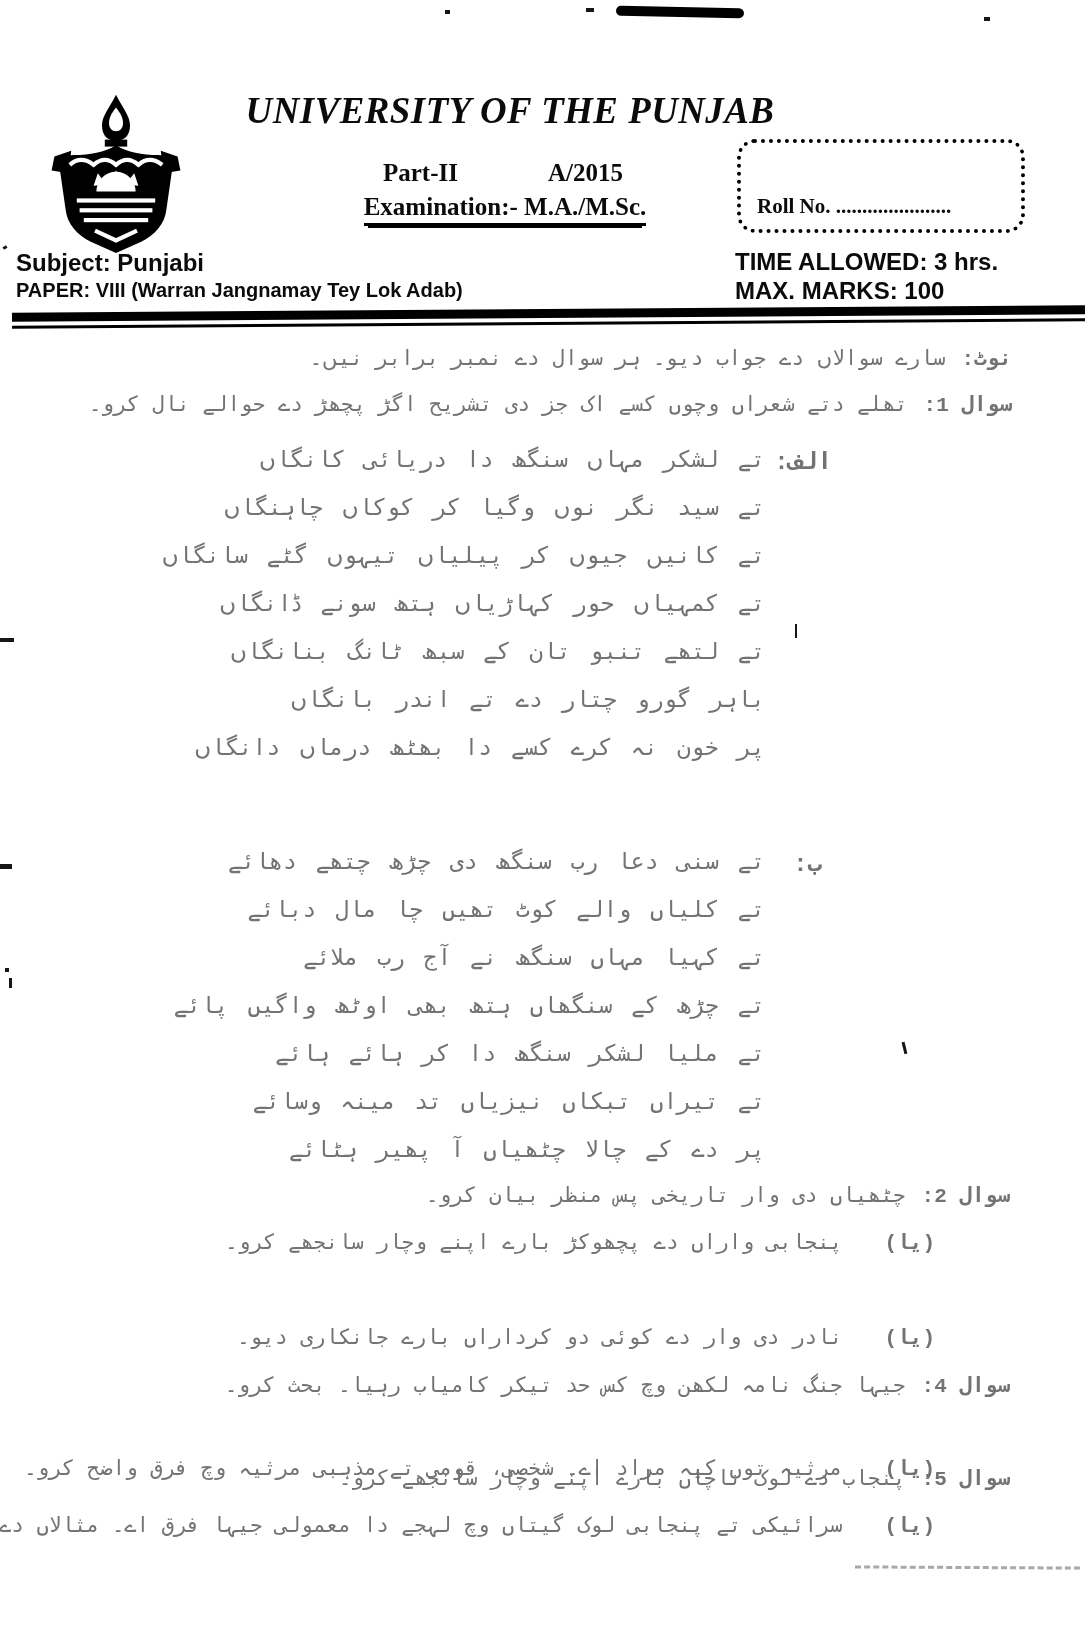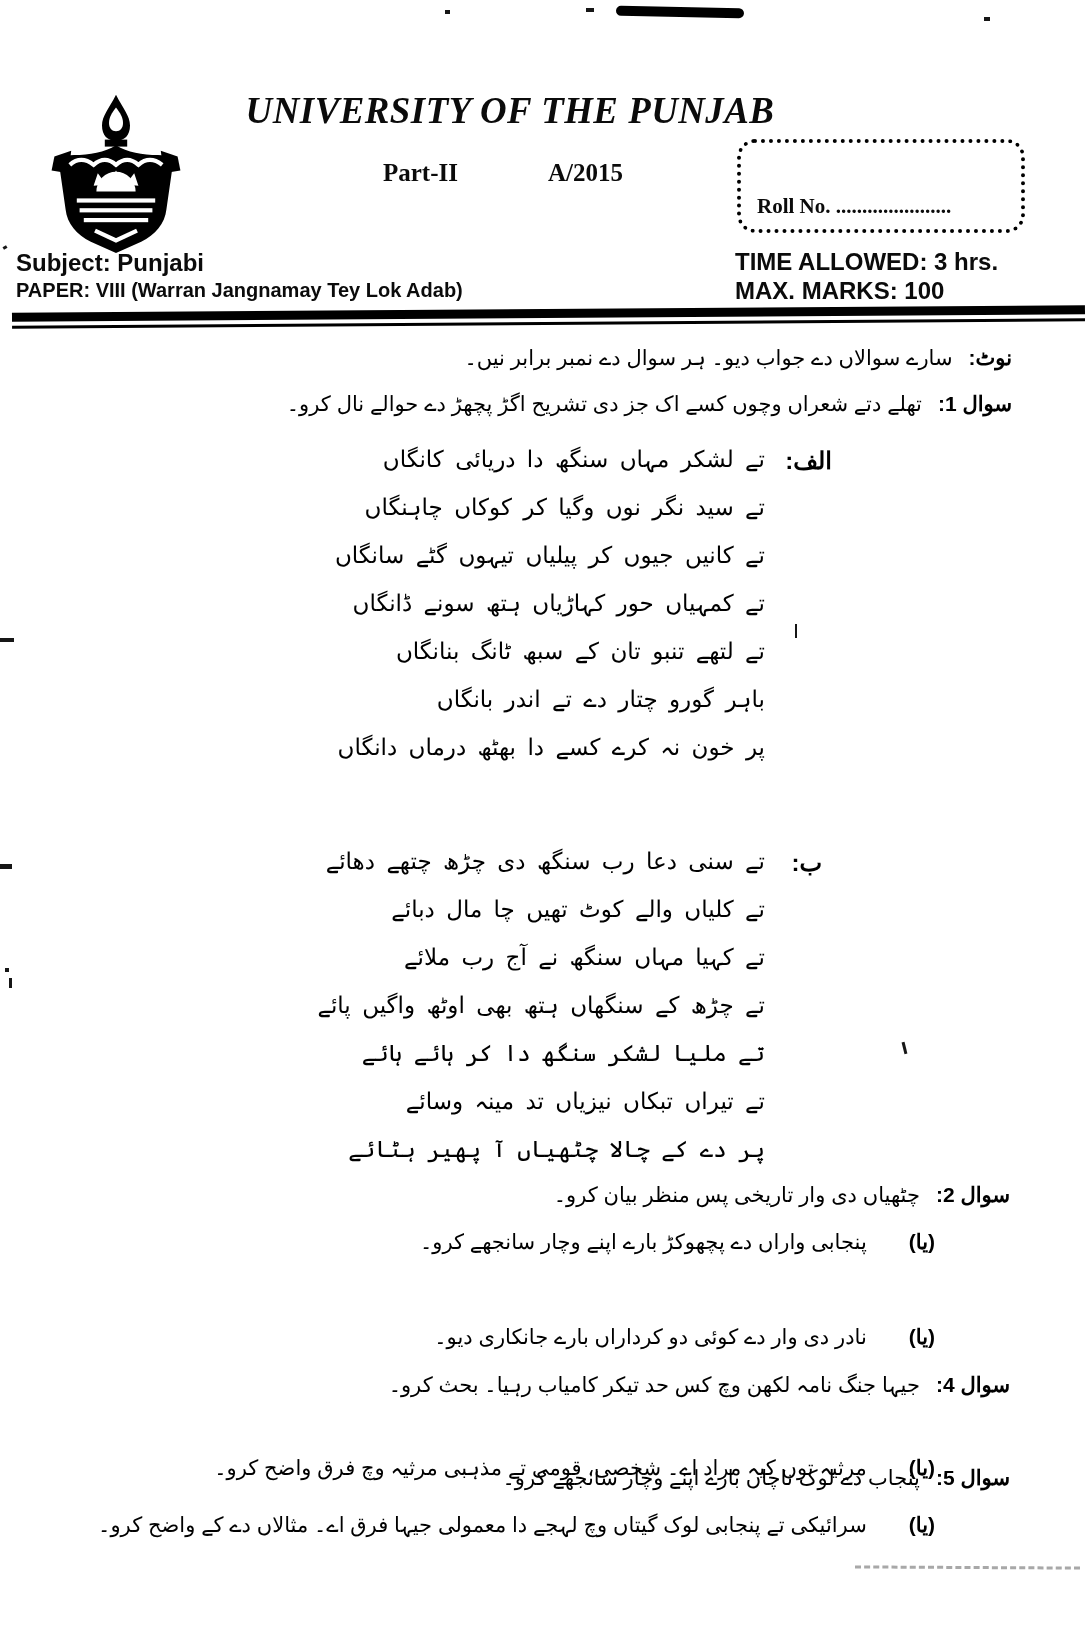--- a/index.html
+++ b/index.html
@@ -24,21 +24,21 @@
          font-weight:700;font-size:20px;}
   .time{position:absolute;left:735px;top:248px;font-family:"Liberation Sans",sans-serif;
         font-weight:700;font-size:24px;}
   .marks{position:absolute;left:735px;top:277px;font-family:"Liberation Sans",sans-serif;
          font-weight:700;font-size:24px;}
   .rule{position:absolute;left:12px;top:309px;width:1073px;transform:rotate(-.4deg);}
   .rule .r1{height:9px;background:#000;}
   .rule .r2{height:3px;background:#000;margin-top:4px;}
   
   .u{position:absolute;direction:rtl;white-space:nowrap;
-     font-family:Liberation Sans, sans-serif;color:#000000;}
+     font-family:Liberation Mono, monospace;color:#737373;}
   .q{font-size:21px;}
   .q .lbl{font-weight:700;margin-left:16px;}
   .or .lbl{margin-left:42px;}
   .v{font-size:23px;word-spacing:5px;}
   .seclbl{font-size:24px;font-weight:700;}
   
   .smudge{position:absolute;left:616px;top:7px;width:128px;height:10px;background:#000;
           border-radius:6px;transform:rotate(1.2deg);}
   .art{position:absolute;background:#161616;}
   .botline{position:absolute;left:855px;top:1566px;width:225px;height:0;
@@ -72,20 +72,23 @@
       <rect x="34" y="83" width="52" height="3" fill="#fff"></rect>
       <rect x="37" y="90" width="46" height="3" fill="#fff"></rect>
       <path d="M45 99 L60 106 L75 99" stroke="#fff" stroke-width="3" fill="none"></path>
     </svg>
   </div>
 
   <div class="hdr-title">UNIVERSITY OF THE PUNJAB</div>
   <div class="part-row">
     <span>Part-II</span>
     <span>A/2015</span>
+  </div>
+  <div class="exam-line">
+    <span class="ul">Examination:- M.A./M.Sc.</span>
   </div>
   <div class="rollbox">
     <span>Roll No. ......................</span>
   </div>
   <div class="subject">Subject: Punjabi</div>
   <div class="paper">PAPER: VIII (Warran Jangnamay Tey Lok Adab)</div>
   <div class="time">TIME ALLOWED: 3 hrs.</div>
   <div class="marks">MAX. MARKS: 100</div>
 
   <div class="rule">

